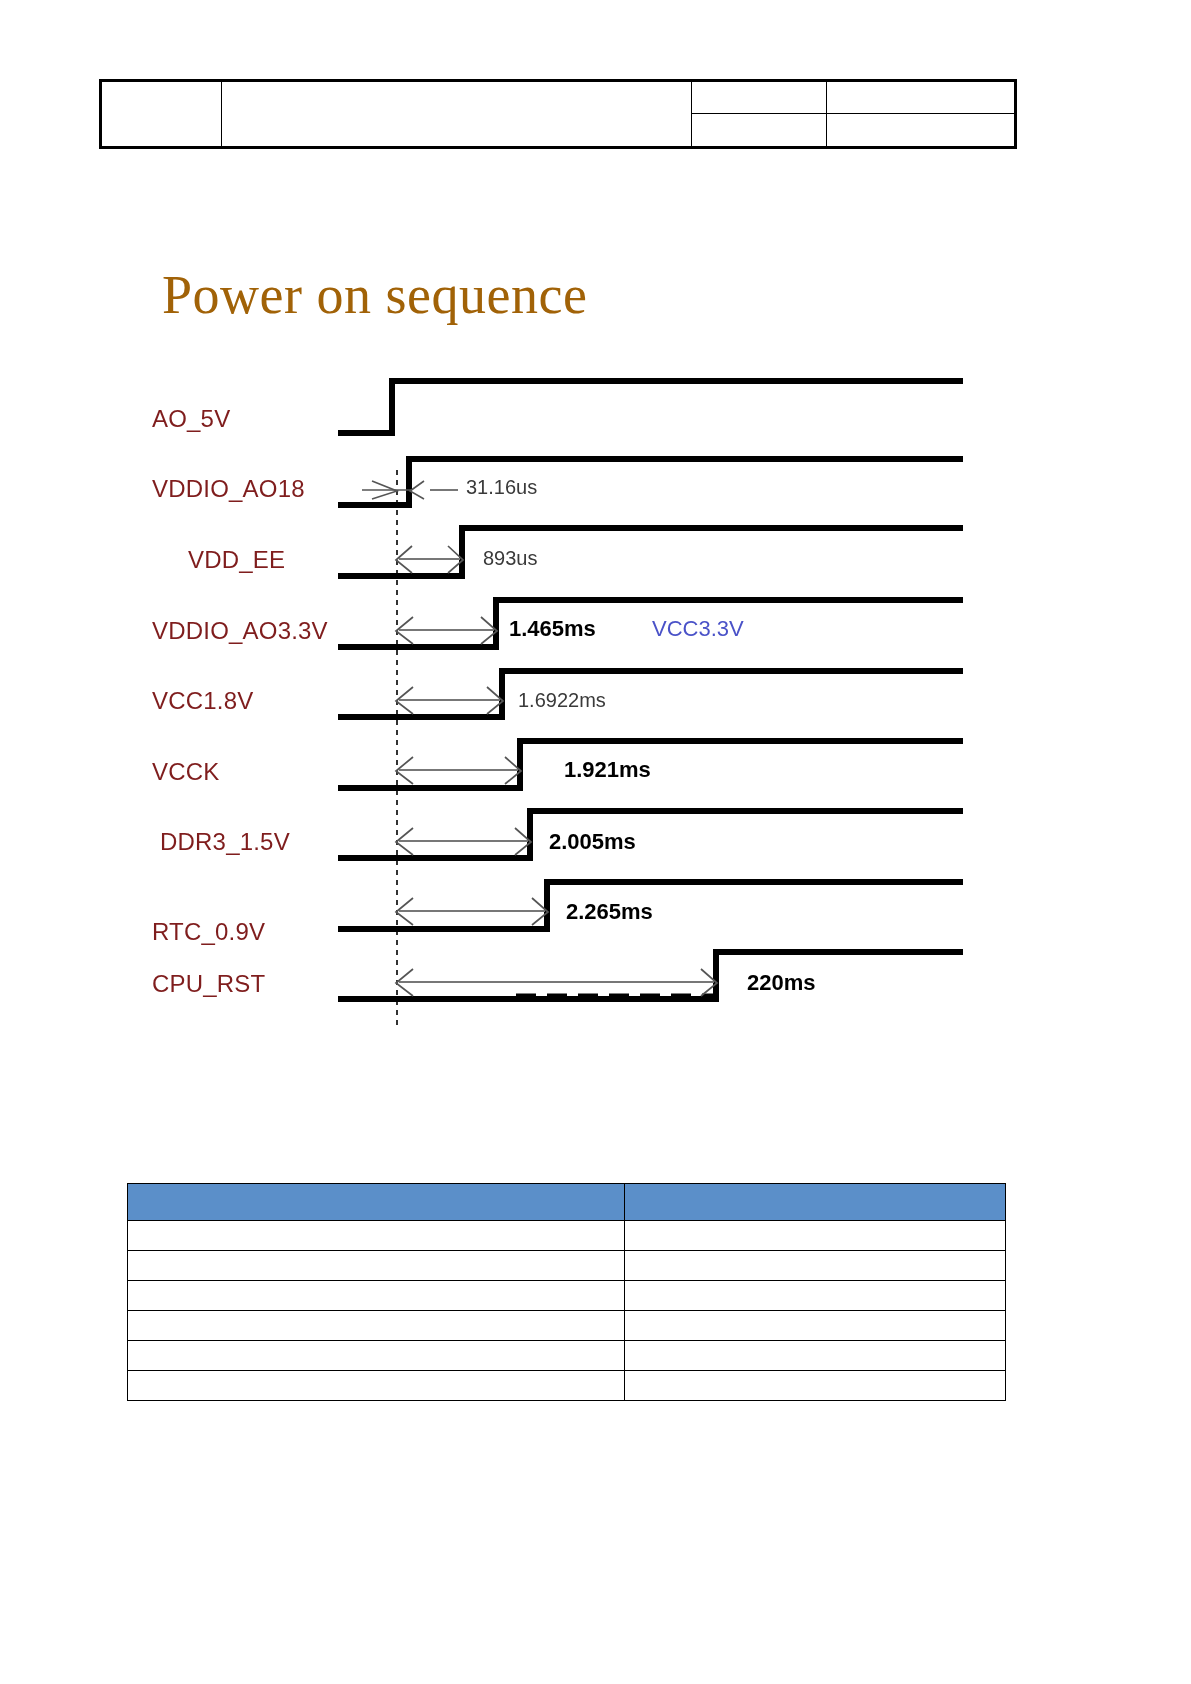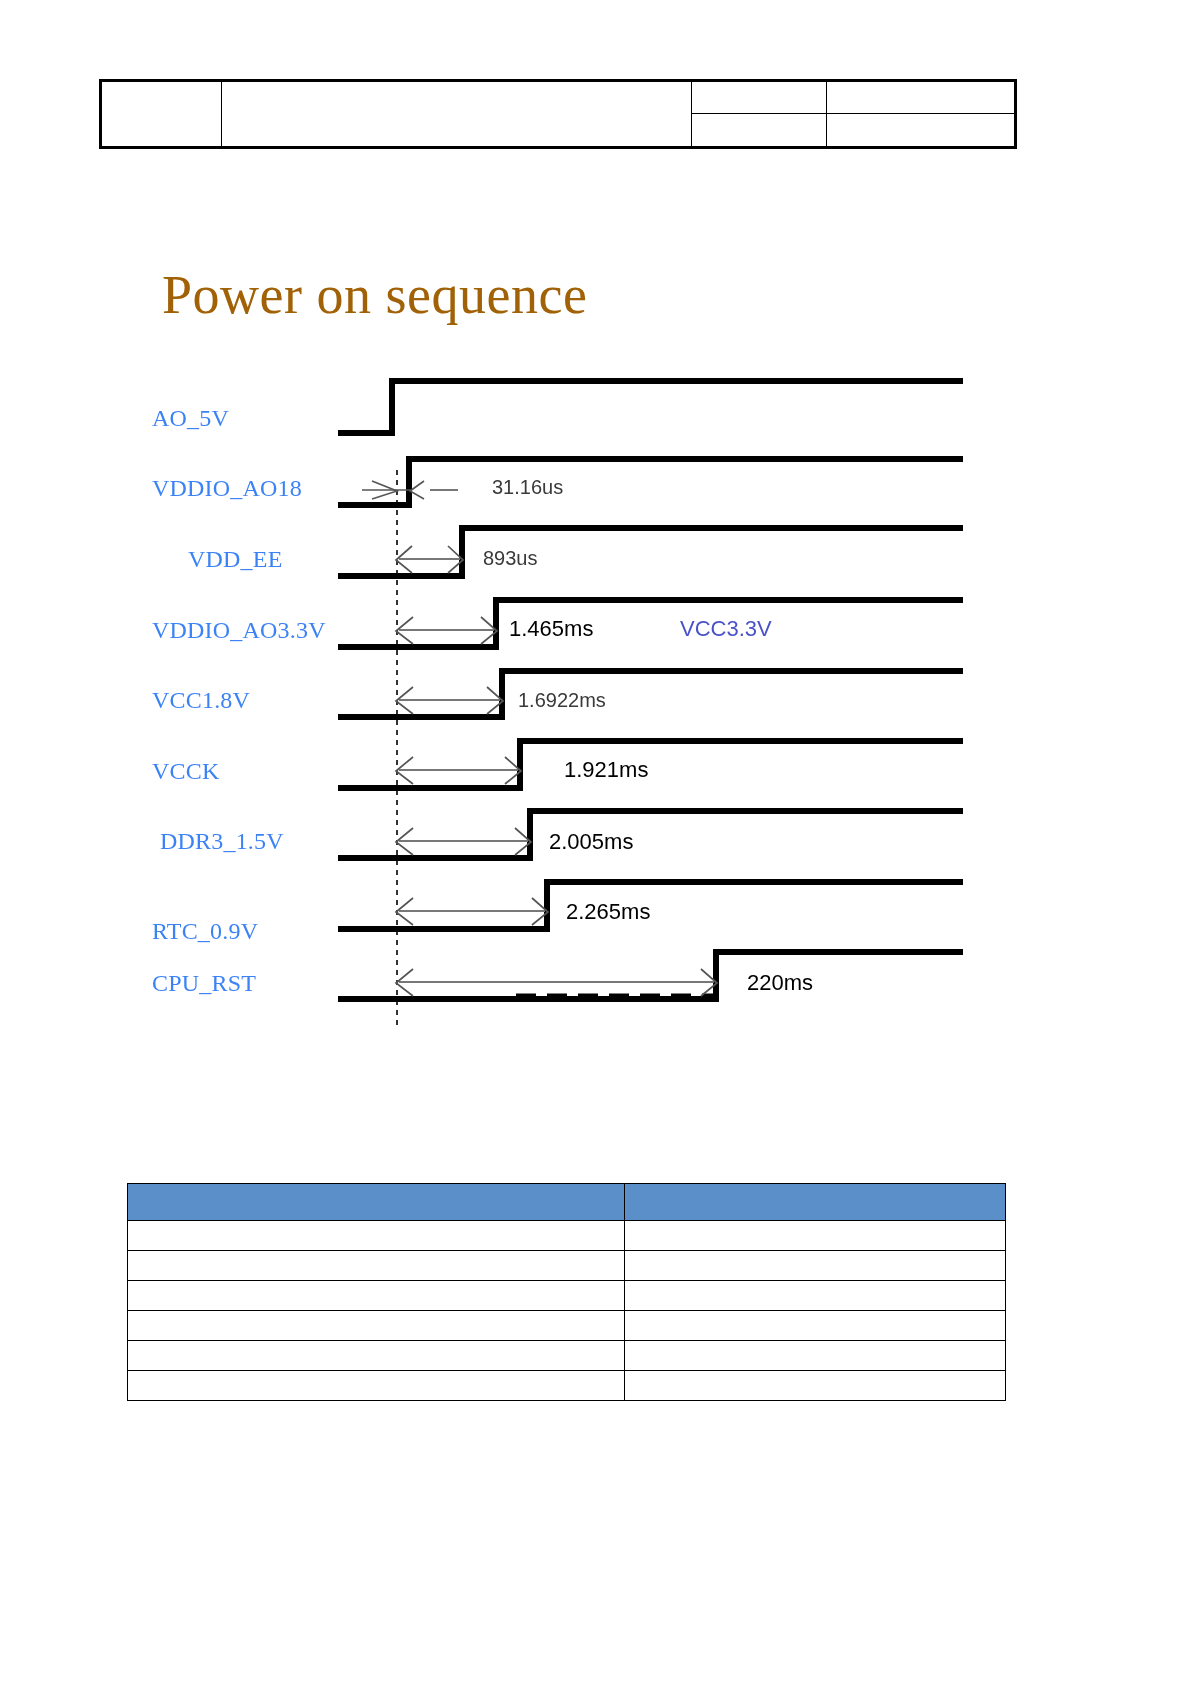--- a/index.html
+++ b/index.html
@@ -62,42 +62,41 @@
   .diagram {
     position: absolute;
     left: 0;
     top: 0;
     width: 1191px;
     height: 1684px;
     pointer-events: none;
   }
   .sig-label {
     position: absolute;
-    font-family: Liberation Serif, serif;
+    font-family: Liberation Sans, sans-serif;
     font-size: 24px;
-    color: #3b82f6;
+    color: #7f1d1d;
     white-space: nowrap;
     letter-spacing: 0.2px;
   }
   .time-label {
     position: absolute;
     font-family: "Liberation Sans", sans-serif;
     font-size: 21px;
     color: #000;
     white-space: nowrap;
   }
-  .time-label.bold { font-weight: normal; font-size: 22px; }
+  .time-label.bold { font-weight: bold; font-size: 22px; }
   .time-label.thin { font-weight: 400; color: #3a3a3a; font-size: 20px; }
   .rail-label {
     position: absolute;
     font-family: "Liberation Sans", sans-serif;
     font-size: 22px;
     color: #4a52c8;
     white-space: nowrap;
-    margin-left: 28px;
   }
 
   
   .bottom-table {
     position: absolute;
     left: 127px;
     top: 1183px;
     width: 852px;
     border-collapse: collapse;
     table-layout: fixed;
@@ -191,21 +190,21 @@
 <div class="sig-label" style="left:152px; top:405px;">AO_5V</div>
 <div class="sig-label" style="left:152px; top:475px;">VDDIO_AO18</div>
 <div class="sig-label" style="left:152px; top:546px;margin-left:36px;">VDD_EE</div>
 <div class="sig-label" style="left:152px; top:617px;">VDDIO_AO3.3V</div>
 <div class="sig-label" style="left:152px; top:687px;">VCC1.8V</div>
 <div class="sig-label" style="left:152px; top:758px;">VCCK</div>
 <div class="sig-label" style="left:160px; top:828px;">DDR3_1.5V</div>
 <div class="sig-label" style="left:152px; top:918px;">RTC_0.9V</div>
 <div class="sig-label" style="left:152px; top:970px;">CPU_RST</div>
 
-<div class="time-label thin" style="left:492px; top:476px;text-align:right;">31.16us</div>
+<div class="time-label thin" style="left:466px; top:476px;text-align:right;">31.16us</div>
 <div class="time-label thin" style="left:483px; top:547px;">893us</div>
 <div class="time-label bold" style="left:509px; top:616px;">1.465ms</div>
 <div class="time-label thin" style="left:518px; top:689px;">1.6922ms</div>
 <div class="time-label bold" style="left:539px; top:757px;margin-left:25px;">1.921ms</div>
 <div class="time-label bold" style="left:549px; top:829px;text-align:right;">2.005ms</div>
 <div class="time-label bold" style="left:566px; top:899px;">2.265ms</div>
 <div class="time-label bold" style="left:747px; top:970px;text-align:center;">220ms</div>
 
 <div class="rail-label" style="left:652px; top:616px;">VCC3.3V</div>
 

